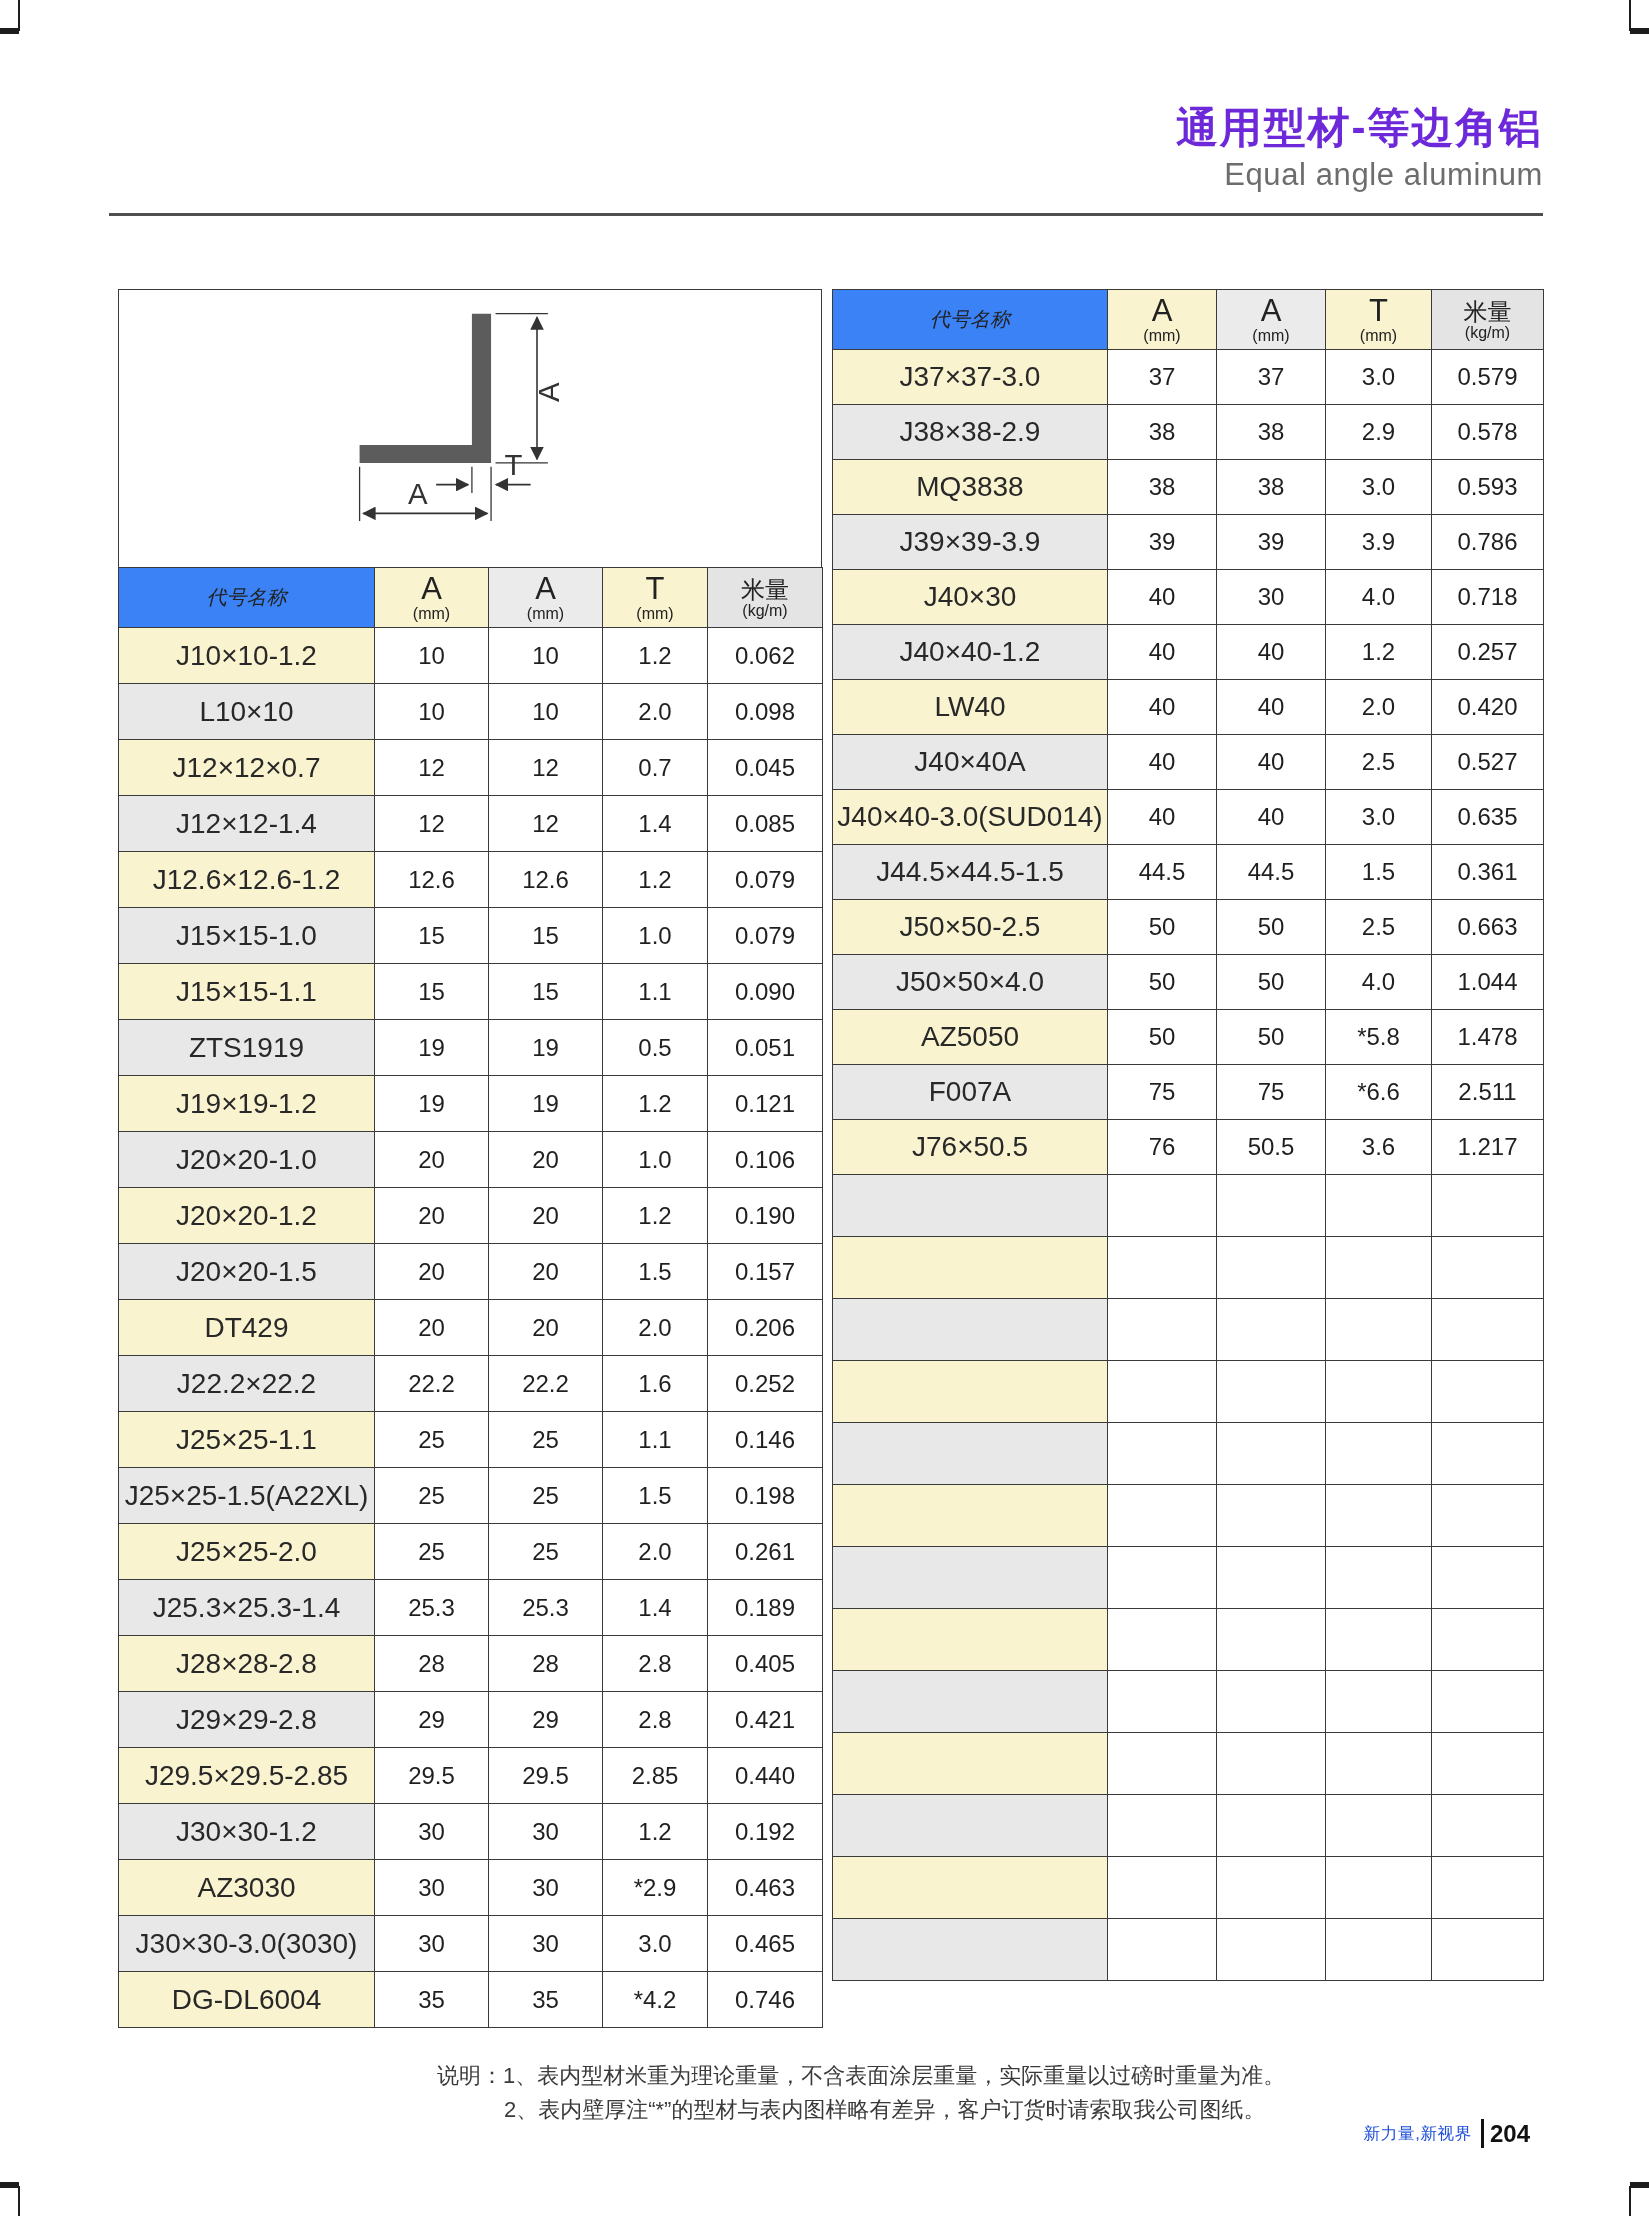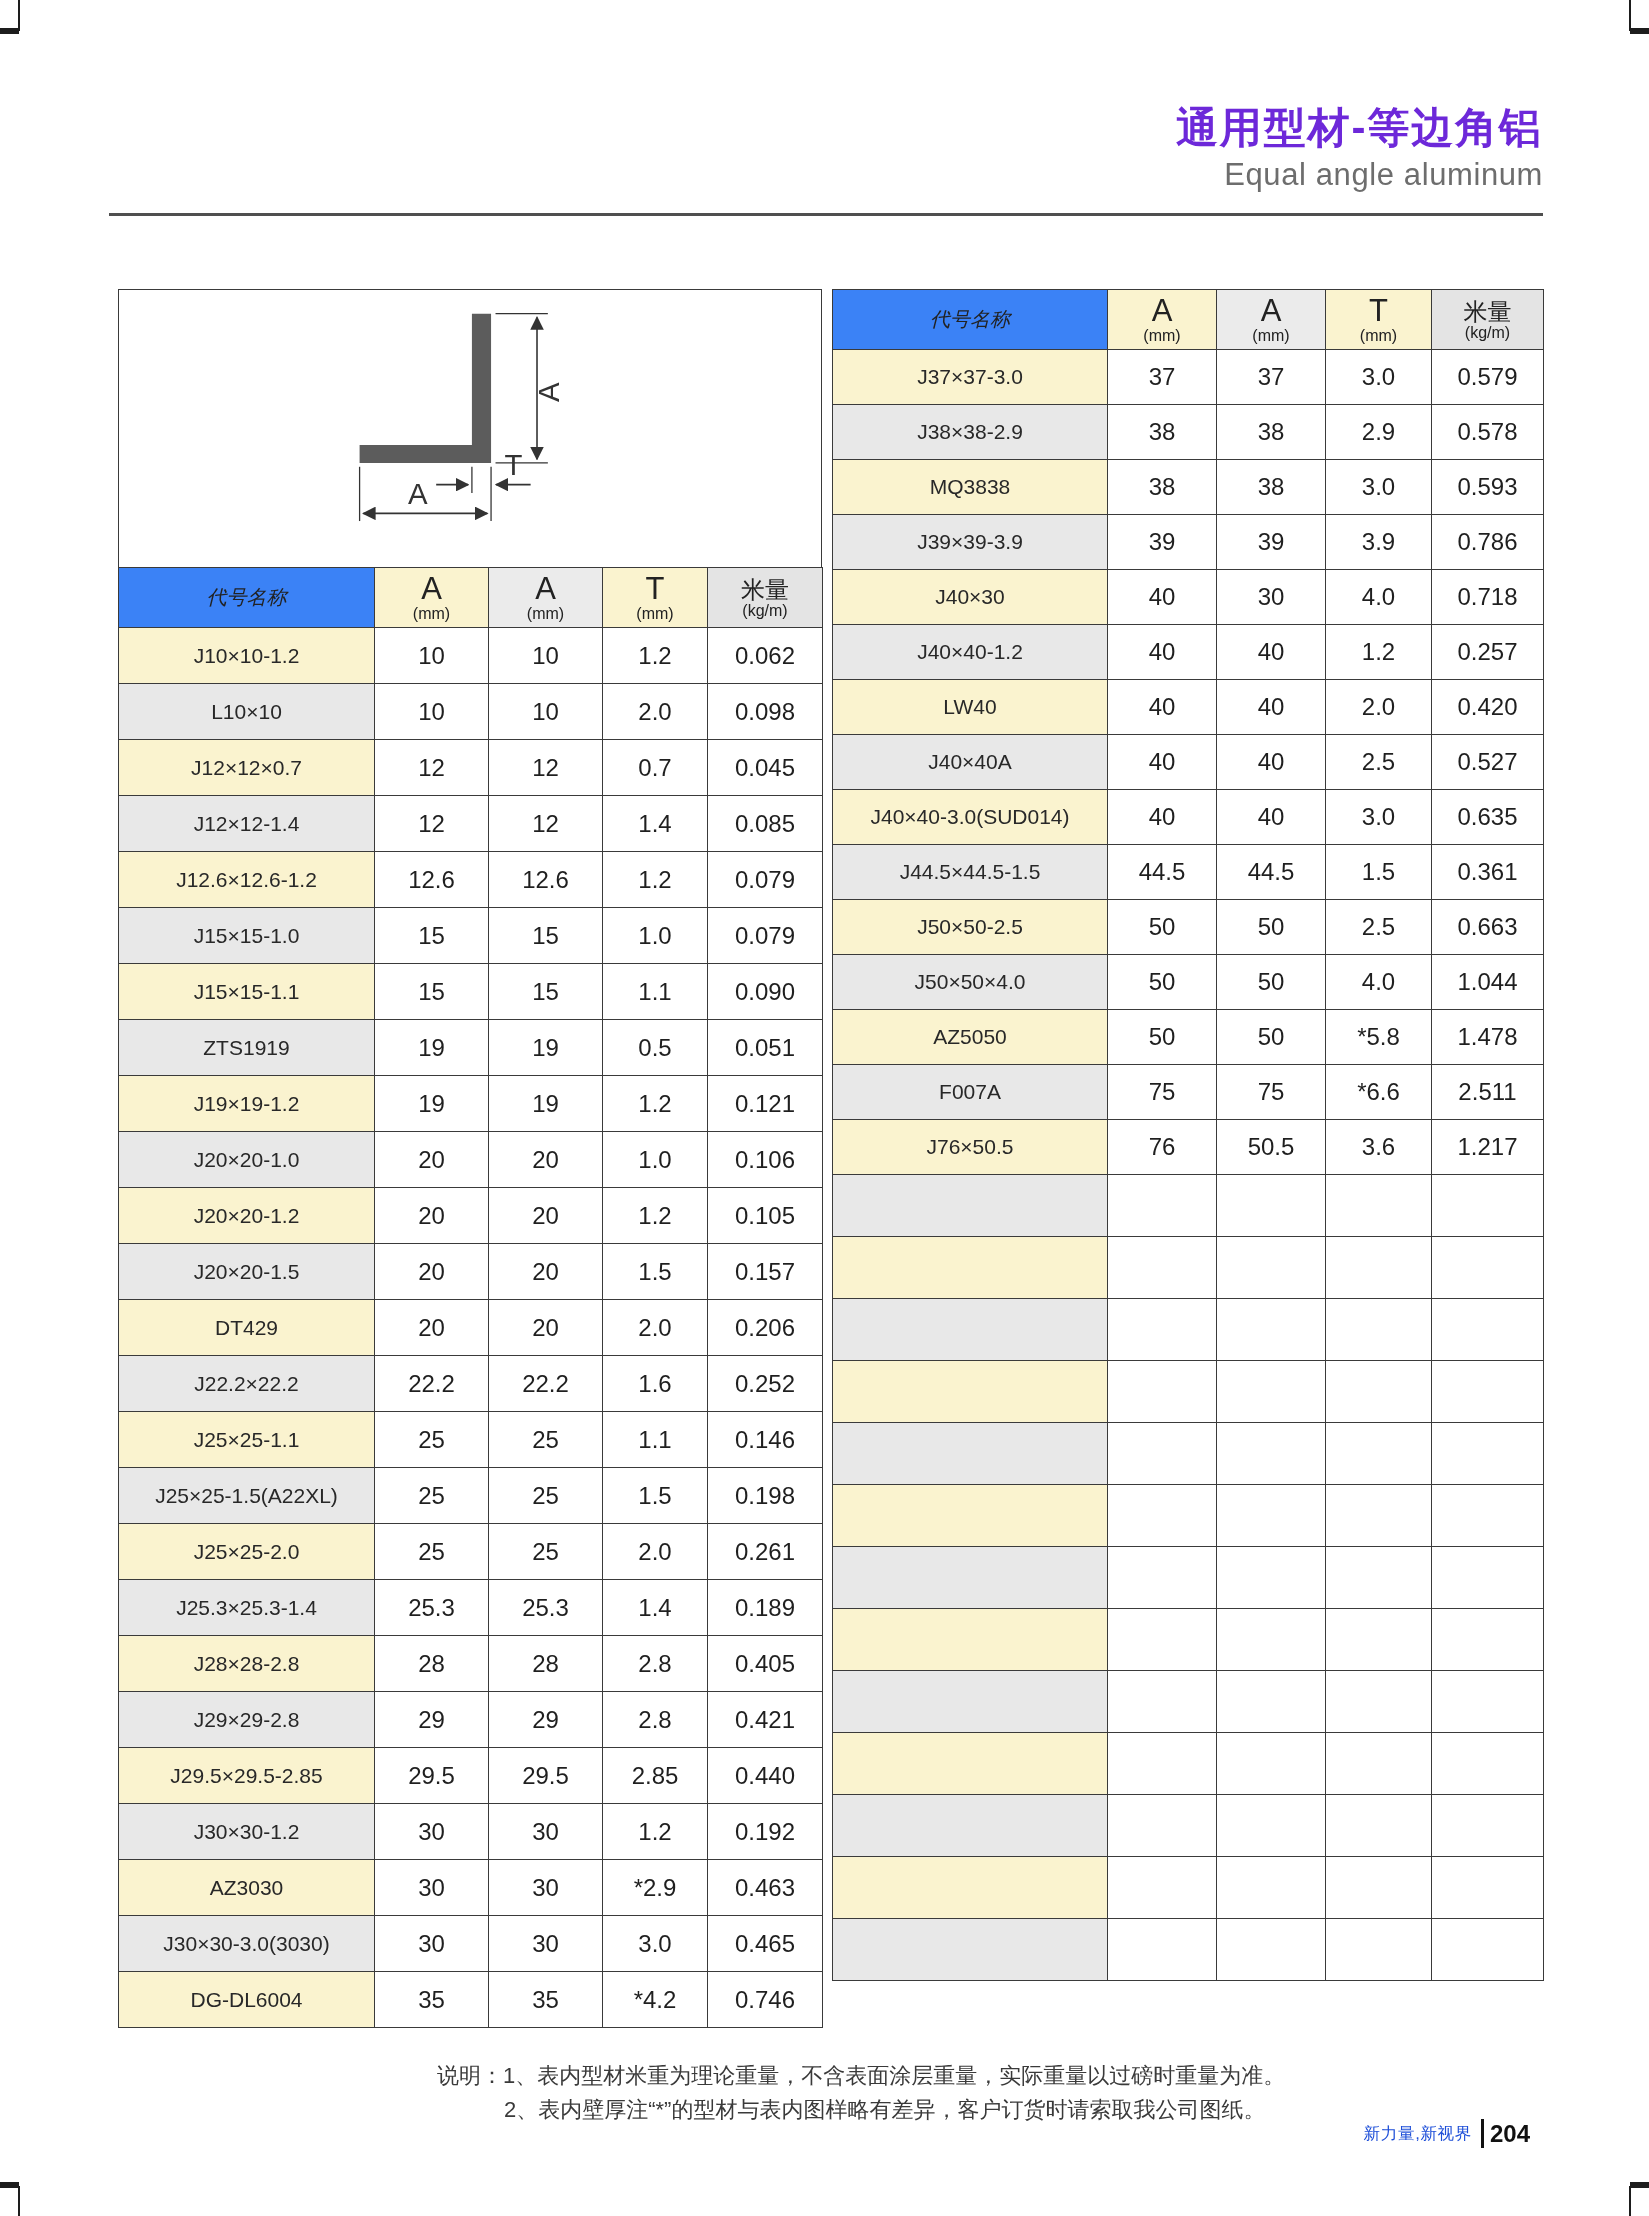--- a/index.html
+++ b/index.html
@@ -40,21 +40,21 @@
   .t-left td{height:55px;}
   .t-right td{height:54px;}
   .t-right tr.empty-row td{height:61px;}
   .h-name{font-size:20px; color:#222; background:#3b82f6;font-style:italic;}
   .h-weight{background:#e4e4e4;}
   .h-a2{background:#ebebeb;}
   .shade-hcream{background:#faf3cf;}
   .h-big{display:block; font-size:31px; line-height:1.05; color:#222;}
   .h-mid{display:block; font-size:24px; line-height:1.15; color:#222;}
   .h-unit{display:block; font-size:16px; line-height:1.0; color:#222;}
-  td.name{font-size:21px; color:#282828;}
+  td.name{font-size:28px; color:#282828;}
   td.num{font-size:24px; color:#1f1f1f; background:#ffffff;}
   .shade-cream{background:#faf3cf;}
   .shade-gray{background:#e8e8e8;}
   
   .notes{position:absolute; left:395px; top:2059px; width:1088px;
     font-size:22px; color:#3a3a3a; line-height:1.55;margin-left:42px;}
   .notes .l2{margin-left:67px;}
   
   .footer{position:absolute; top:2119px; right:119px; display:flex; align-items:center;}
   .footer .brand{font-size:16.6px; color:#1d4ed8; letter-spacing:0.6px;}
@@ -207,21 +207,21 @@
             <td class="num">20</td>
             <td class="num">20</td>
             <td class="num">1.0</td>
             <td class="num">0.106</td>
           </tr>
           <tr>
             <td class="name shade-cream">J20×20-1.2</td>
             <td class="num">20</td>
             <td class="num">20</td>
             <td class="num">1.2</td>
-            <td class="num">0.105</td>
+            <td class="num">0.190</td>
           </tr>
           <tr>
             <td class="name shade-gray">J20×20-1.5</td>
             <td class="num">20</td>
             <td class="num">20</td>
             <td class="num">1.5</td>
             <td class="num">0.157</td>
           </tr>
           <tr>
             <td class="name shade-cream">DT429</td>

